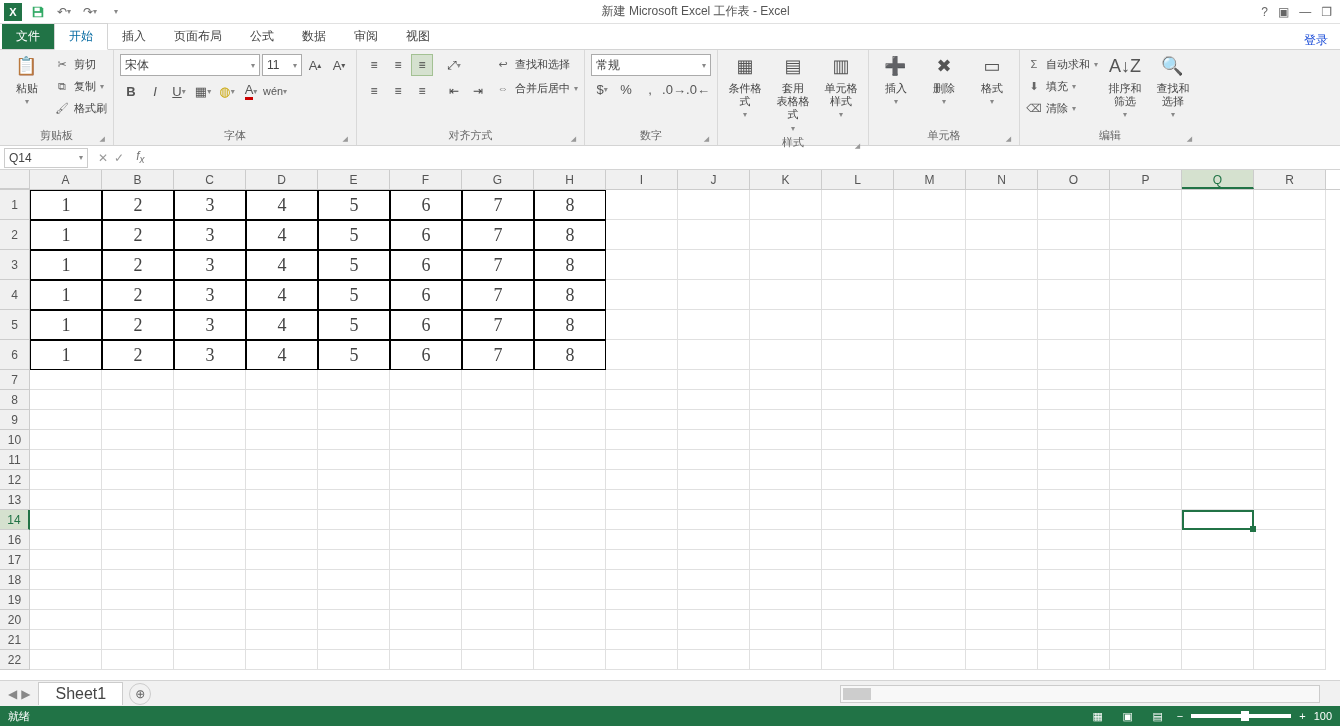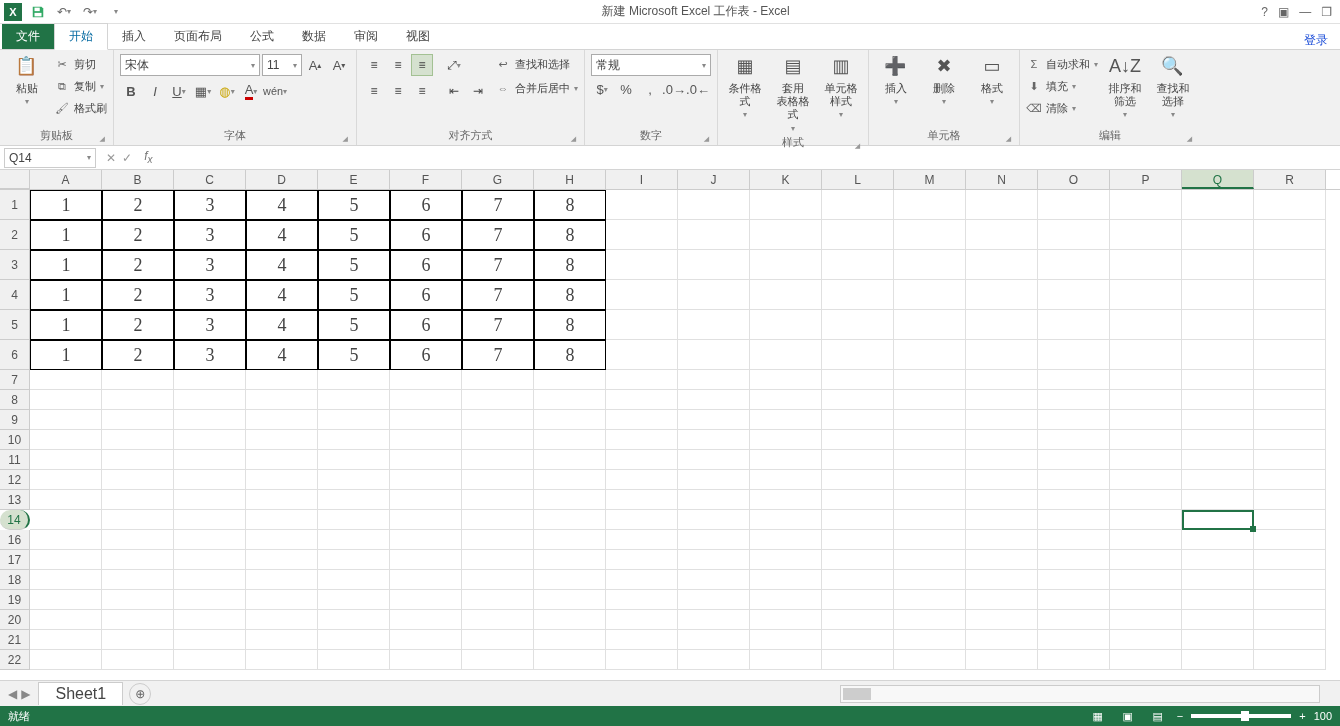--- a/index.html
+++ b/index.html
@@ -29,33 +29,33 @@
 .col{display:flex;flex-direction:column;gap:2px;}
 .fontbox{display:flex;align-items:flex-start;gap:2px;}
 .fontname{width:140px;height:22px;border:1px solid #ababab;background:#fff;padding:0 4px;display:flex;align-items:center;justify-content:space-between;font-size:12px;}
 .fontsize{width:40px;height:22px;border:1px solid #ababab;background:#fff;padding:0 4px;display:flex;align-items:center;justify-content:space-between;font-size:12px;}
 .fmtbtn{width:22px;height:22px;display:flex;align-items:center;justify-content:center;cursor:pointer;color:#555;font-size:13px;}
 .fmtrow{display:flex;gap:2px;align-items:center;}
 .alignbtn{width:22px;height:22px;border:1px solid transparent;display:flex;align-items:center;justify-content:center;cursor:pointer;}
 .alignbtn.active{background:#d5e1cf;border:1px solid #a3c193;}
 .numfmt{width:120px;height:22px;border:1px solid #ababab;background:#fff;padding:0 4px;display:flex;align-items:center;justify-content:space-between;font-size:12px;}
 .formula-bar { height: 24px; border-bottom: 1px solid #d4d4d4; display: flex; align-items: center; background:#fff;}
-.name-box { width: 92px; height: 20px; border: 1px solid #ccc; margin: 0 4px; display:flex;align-items:center;justify-content:space-between;padding:0 4px;font-size:12px;}
+.name-box { width: 84px; height: 20px; border: 1px solid #ccc; margin: 0 4px; display:flex;align-items:center;justify-content:space-between;padding:0 4px;font-size:12px;}
 .fbar-btns{display:flex;gap:6px;padding:0 6px;color:#999;align-items:center;}
 .fx{font-style:italic;color:#777;padding:0 6px;}
 .grid-area{flex:1;overflow:hidden;position:relative;display:flex;flex-direction:column;background:#fff;}
 .col-headers{display:flex;height:20px;border-bottom:1px solid #ccc;}
 .corner{width:30px;background:#f0f0f0;border-right:1px solid #ccc;border-bottom:1px solid #ccc;}
 .ch{flex:0 0 72px;background:#f0f0f0;border-right:1px solid #ccc;text-align:center;font-size:12px;color:#555;line-height:20px;}
 .ch.active{background:#d5e1cf;color:#217346;border-bottom:2px solid #217346;}
 .rows{flex:1;overflow:hidden;}
 .row{display:flex;height:20px;}
 .row.tall{height:30px;}
 .rh{width:30px;background:#f0f0f0;border-right:1px solid #ccc;border-bottom:1px solid #ccc;text-align:center;font-size:12px;color:#555;display:flex;align-items:center;justify-content:center;}
-.rh.active{background:#d5e1cf;color:#217346;border-right:2px solid #217346;border-radius:10px;}
+.rh.active{background:#d5e1cf;color:#217346;border-right:2px solid #217346;}
 .cell{flex:0 0 72px;border-right:1px solid #e0e0e0;border-bottom:1px solid #e0e0e0;font-size:18px;text-align:center;display:flex;align-items:center;justify-content:center;font-family:"SimSun",serif;}
 .cell.bordered{border:1px solid #000;}
 .cell.selected{outline:2px solid #217346;outline-offset:-2px;position:relative;}
 .cell.selected::after{content:"";position:absolute;right:-3px;bottom:-3px;width:6px;height:6px;background:#217346;}
 .sheet-tabs{height:26px;border-top:1px solid #d4d4d4;display:flex;align-items:center;background:#f1f1f1;position:relative;}
 .sheet-nav{display:flex;gap:4px;padding:0 8px;color:#888;}
 .sheet-tab{padding:2px 16px;background:#fff;border:1px solid #ccc;border-bottom:none;font-size:16px;cursor:pointer;}
 .addsheet{width:22px;height:22px;border:1px solid #ccc;border-radius:50%;display:flex;align-items:center;justify-content:center;margin-left:6px;cursor:pointer;color:#666;}
 .hscroll{position:absolute;right:20px;bottom:3px;width:480px;height:18px;background:#f8f8f8;border:1px solid #ccc;}
 .hscroll .thumb{position:absolute;left:2px;top:2px;width:28px;height:12px;background:#cdcdcd;}

